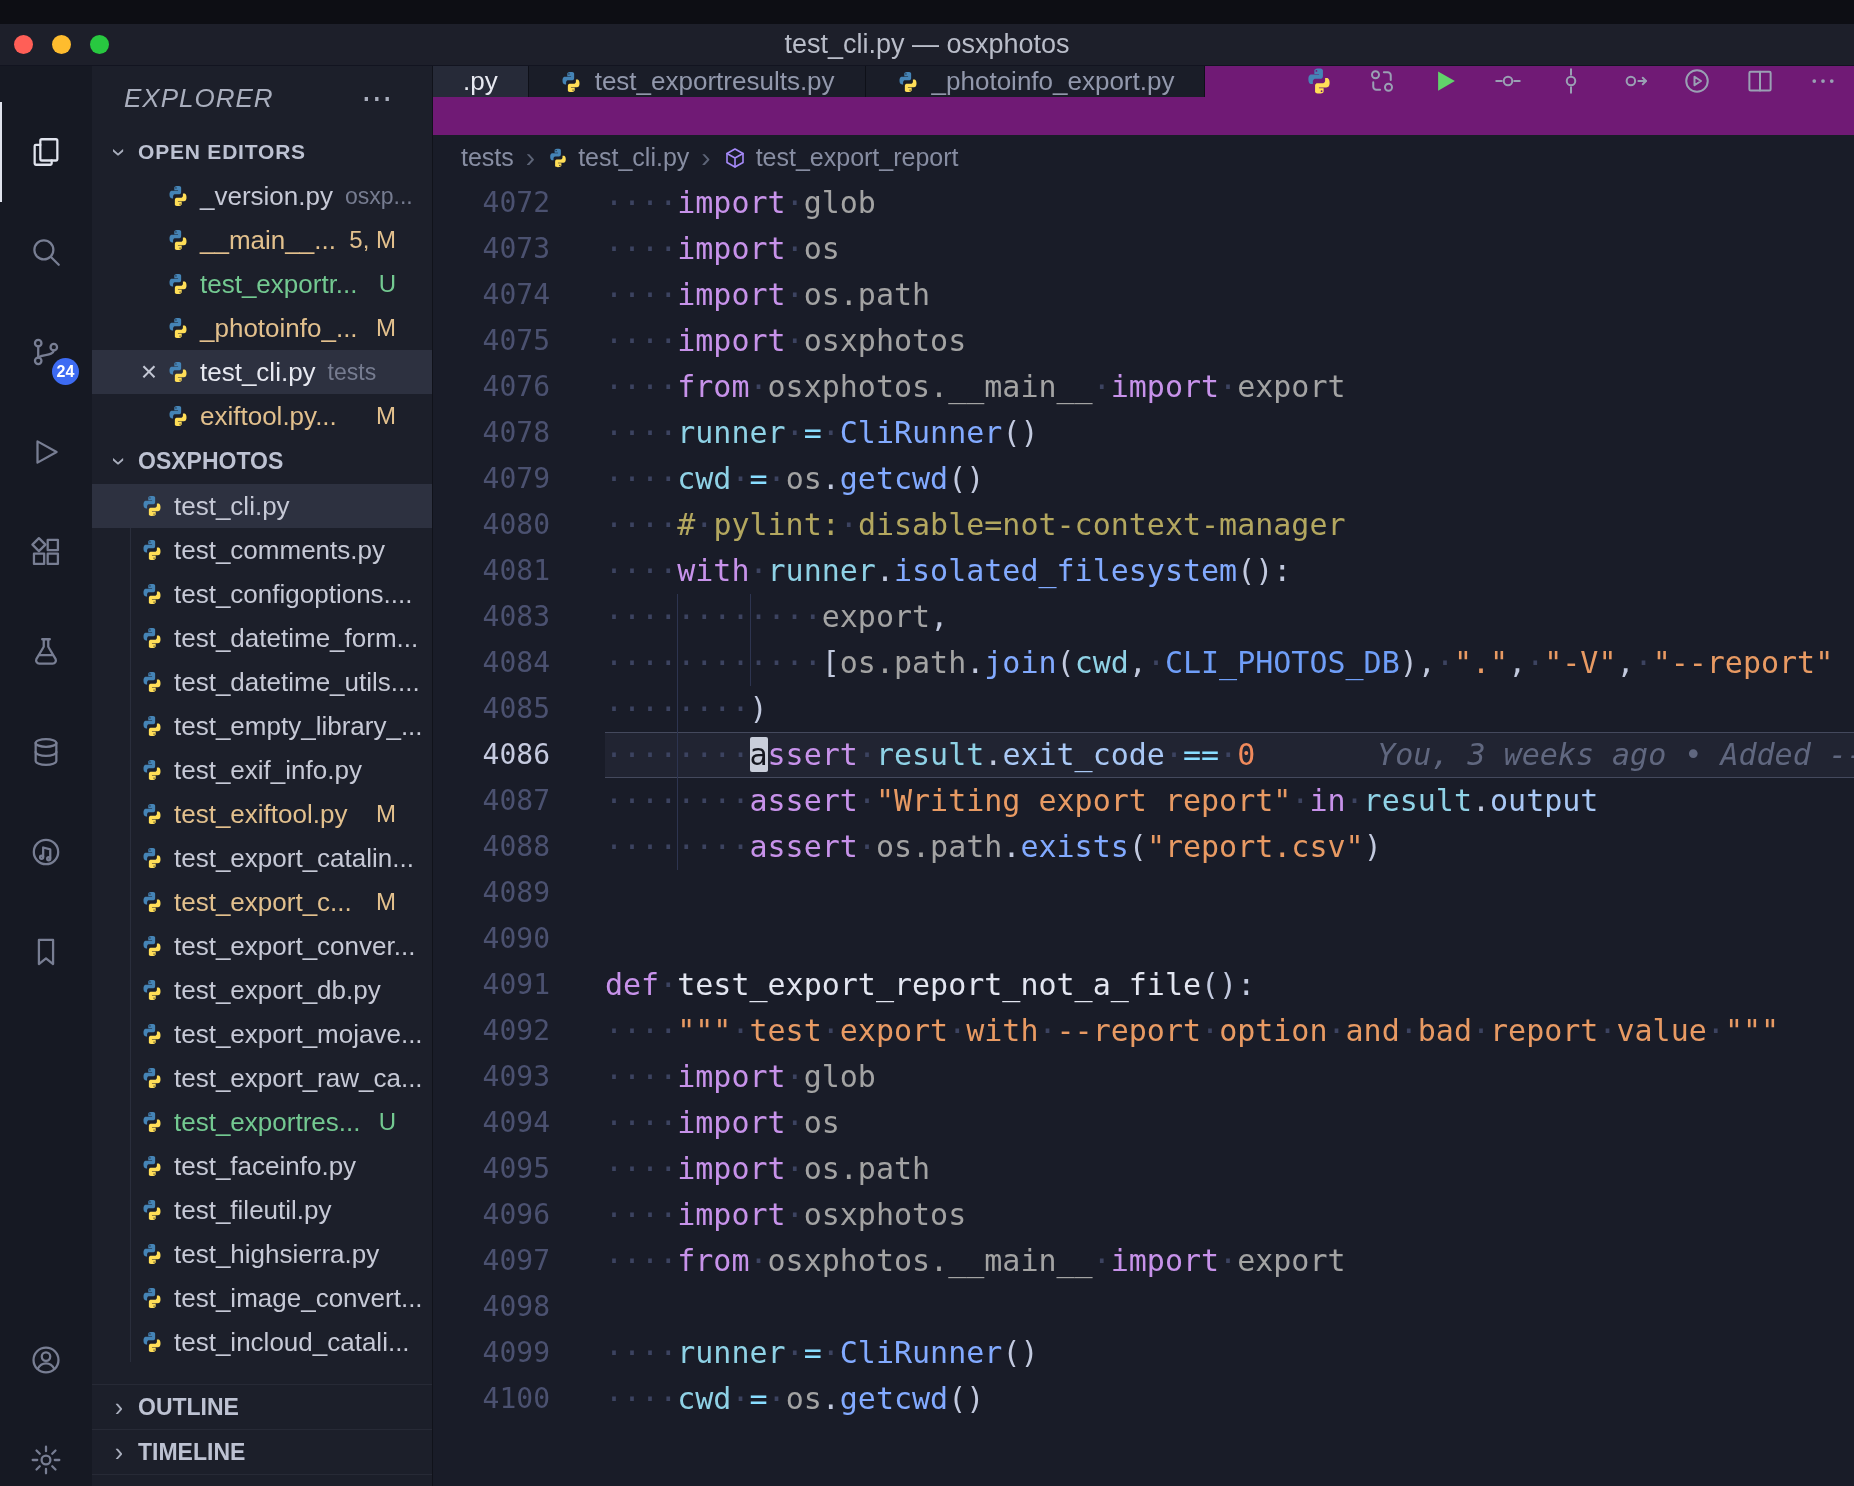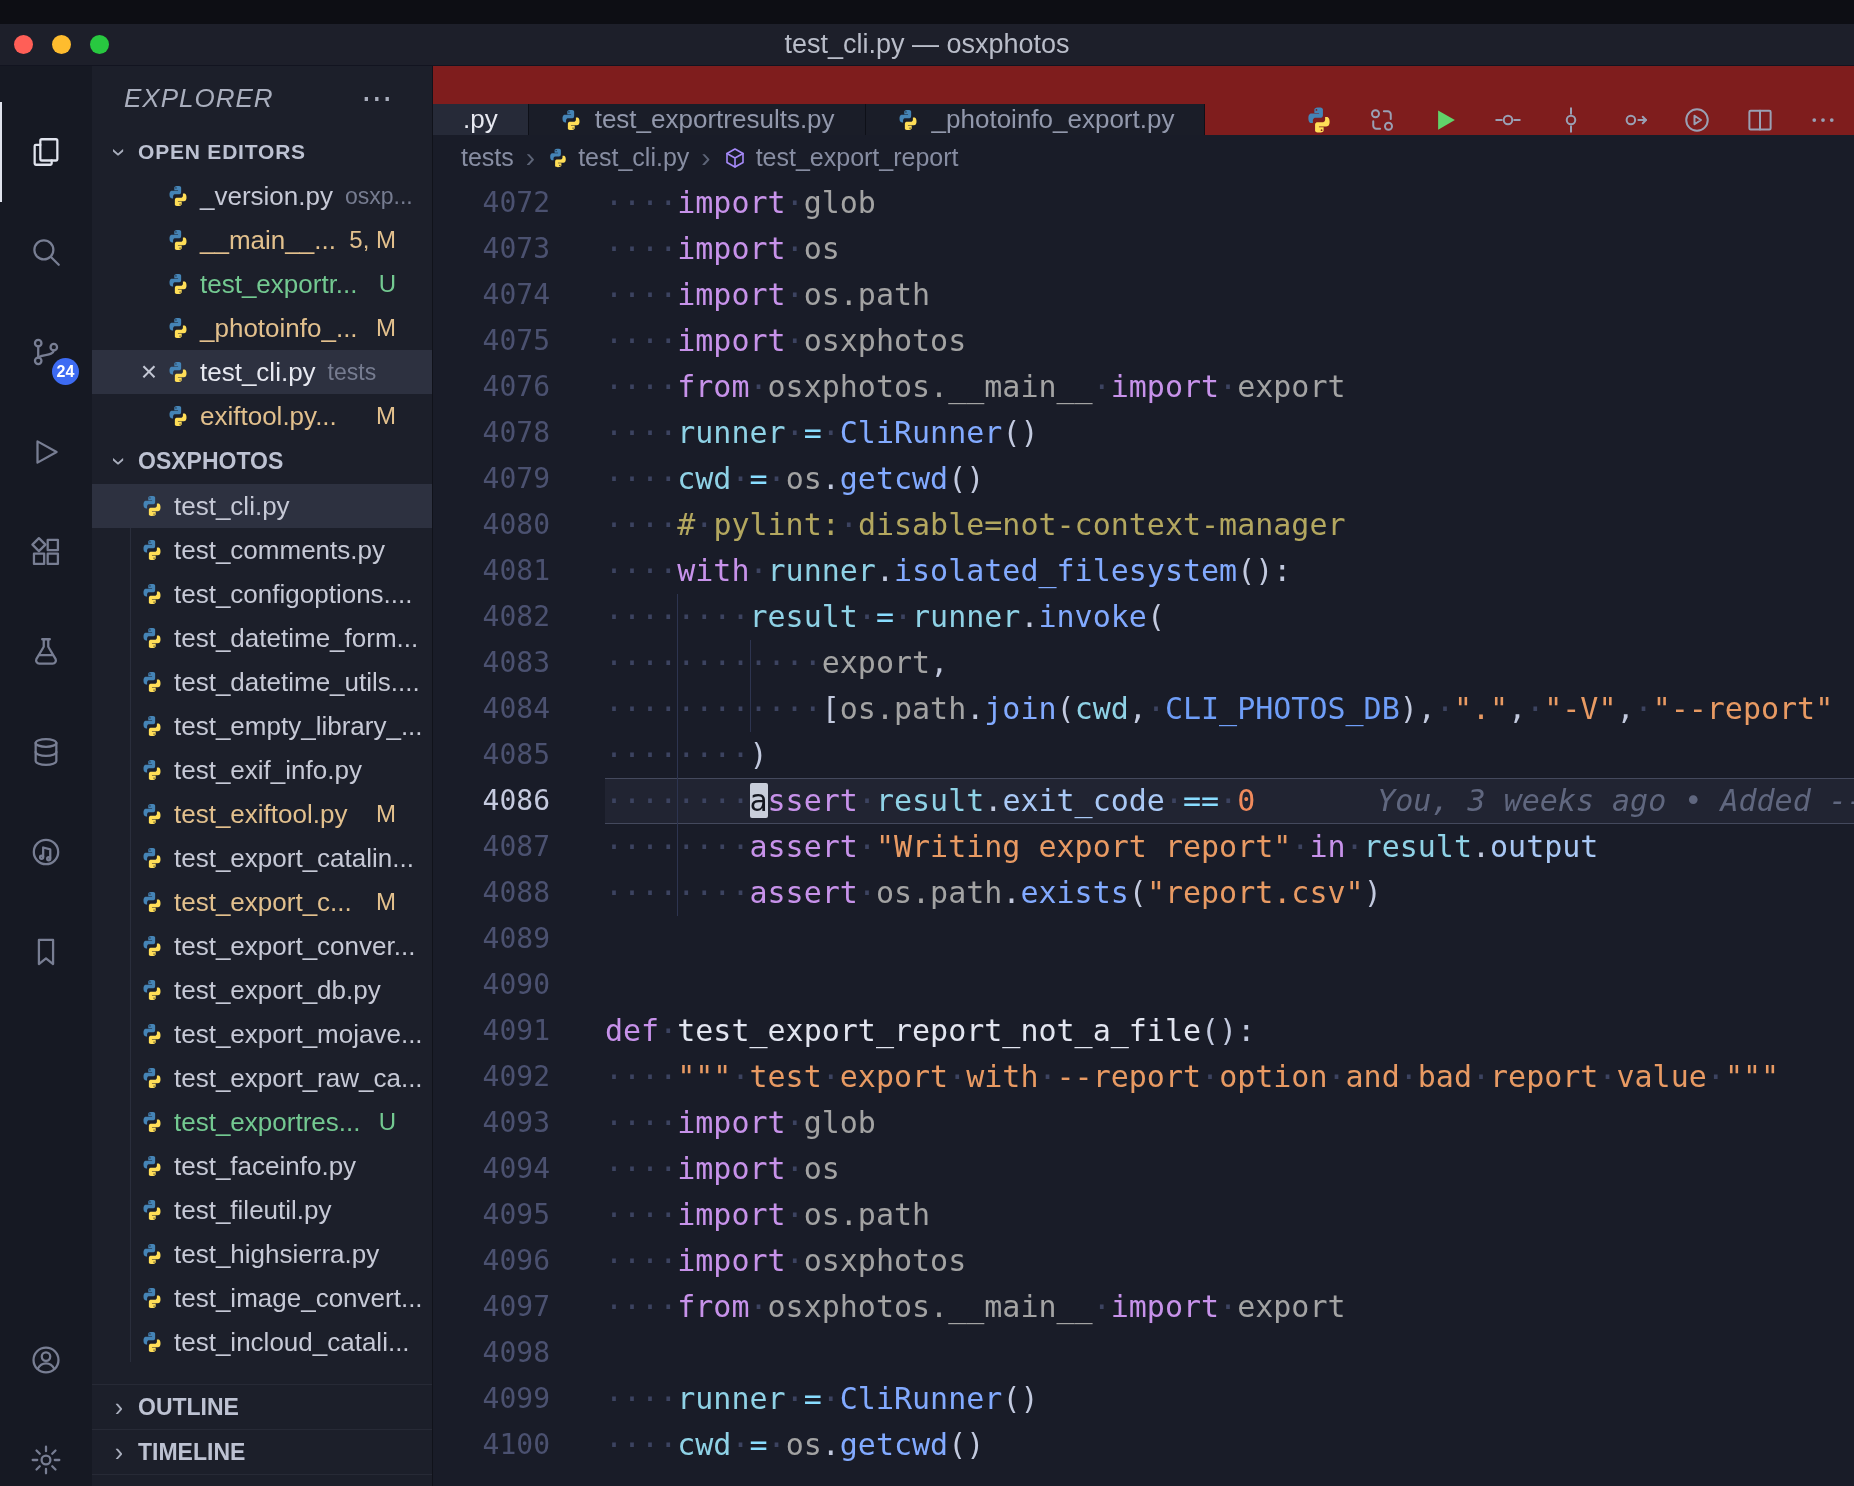--- a/index.html
+++ b/index.html
@@ -51,21 +51,21 @@
   .tree-item{height:44px;display:flex;align-items:center;padding-left:48px;position:relative;font-size:26px;}
   .tree-item.selected{background:#2d3140;}
   .tree-item .oe-name{margin-left:10px;}
   .st-m{color:#e2c08d;}
   .st-u{color:#73c991;}
   #collapsed-sections{margin-top:20px;}
   .collapsed-head{border-top:1px solid #272a36;height:44px;font-size:23px;}
 
   
   .editor{flex:1;min-width:0;display:flex;flex-direction:column;background:#191c28;}
-  .tabbar{display:flex;background:#7f1d1d;height:69px;flex:none;align-items:flex-end;}
+  .tabbar{display:flex;background:#701a75;height:69px;flex:none;align-items:flex-start;}
   .tabs{display:flex;}
   .tab{display:flex;align-items:center;gap:12px;padding:0 30px;background:#1a1d28;border-right:1px solid #0e1018;color:#9298ac;font-size:26px;cursor:pointer;white-space:nowrap;}
   .tab.active{background:#262a38;color:#e7e9f1;}
   .tab .icon{width:24px;height:24px;}
   .actions{margin-left:auto;display:flex;align-items:center;gap:33px;padding:0 16px;}
   .action{color:#9aa0b4;display:flex;cursor:pointer;}
   .action .icon{width:30px;height:30px;}
 
   .breadcrumbs{height:45px;display:flex;align-items:center;gap:12px;padding-left:28px;font-size:25px;color:#878da2;background:#191c28;flex:none;}
   .bc-sep{color:#5d6477;font-size:28px;}
@@ -657,24 +657,20 @@
             </div>
             <div class="code-line">
               <span class="ln">4080</span>
               <div class="lc"><span class="tk-ws">····</span><span class="tk-cmt">#</span><span class="tk-ws">·</span><span class="tk-cmt">pylint:</span><span class="tk-ws">·</span><span class="tk-cmt">disable=not-context-manager</span></div>
             </div>
             <div class="code-line">
               <span class="ln">4081</span>
               <div class="lc"><span class="tk-ws">····</span><span class="tk-kw">with</span><span class="tk-ws">·</span><span class="tk-var">runner</span><span class="tk-punc">.</span><span class="tk-fn">isolated_filesystem</span><span class="tk-punc">():</span></div>
             </div>
             <div class="code-line">
-              <span class="ln">4082</span>
-              <div class="lc"><i class="guide" style="left: 72.264px;"></i><span class="tk-ws">········</span><span class="tk-var">result</span><span class="tk-ws">·</span><span class="tk-op">=</span><span class="tk-ws">·</span><span class="tk-var">runner</span><span class="tk-punc">.</span><span class="tk-fn">invoke</span><span class="tk-punc">(</span></div>
-            </div>
-            <div class="code-line">
               <span class="ln">4083</span>
               <div class="lc"><i class="guide" style="left: 72.264px;"></i><i class="guide" style="left: 144.528px;"></i><span class="tk-ws">············</span><span class="tk-mod">export</span><span class="tk-punc">,</span></div>
             </div>
             <div class="code-line">
               <span class="ln">4084</span>
               <div class="lc"><i class="guide" style="left: 72.264px;"></i><i class="guide" style="left: 144.528px;"></i><span class="tk-ws">············</span><span class="tk-punc">[</span><span class="tk-mod">os.path</span><span class="tk-punc">.</span><span class="tk-fn">join</span><span class="tk-punc">(</span><span class="tk-var">cwd</span><span class="tk-punc">,</span><span class="tk-ws">·</span><span class="tk-const">CLI_PHOTOS_DB</span><span class="tk-punc">),</span><span class="tk-ws">·</span><span class="tk-str">"."</span><span class="tk-punc">,</span><span class="tk-ws">·</span><span class="tk-str">"-V"</span><span class="tk-punc">,</span><span class="tk-ws">·</span><span class="tk-str">"--report"</span></div>
             </div>
             <div class="code-line">
               <span class="ln">4085</span>
               <div class="lc"><i class="guide" style="left: 72.264px;"></i><span class="tk-ws">········</span><span class="tk-punc">)</span></div>

